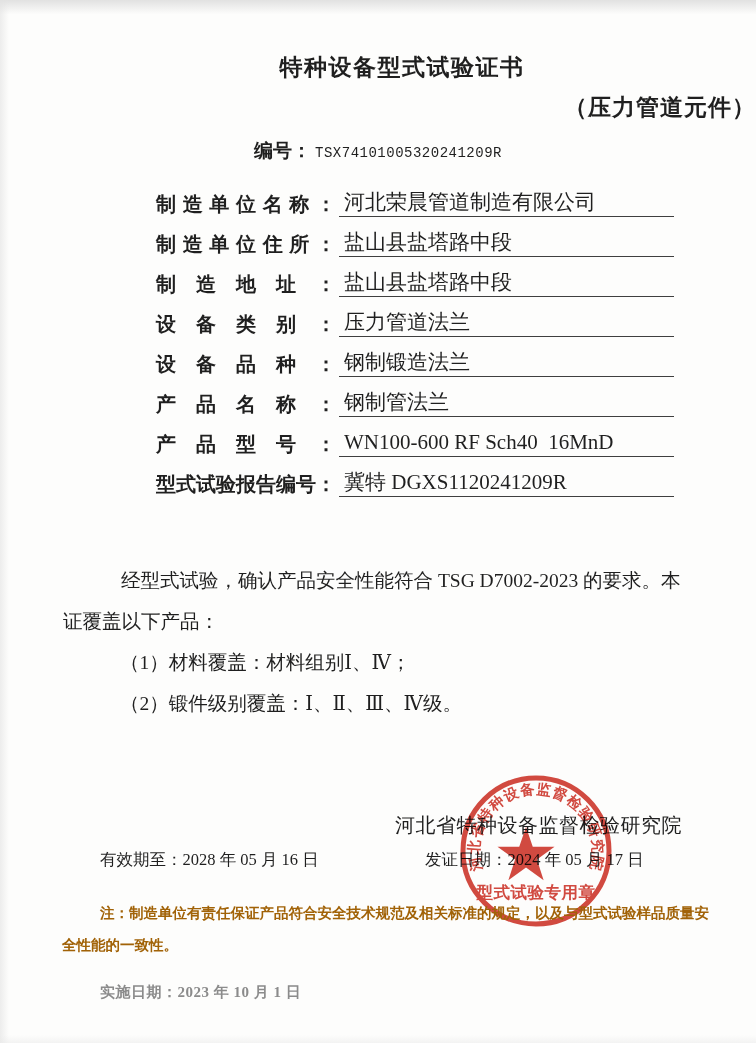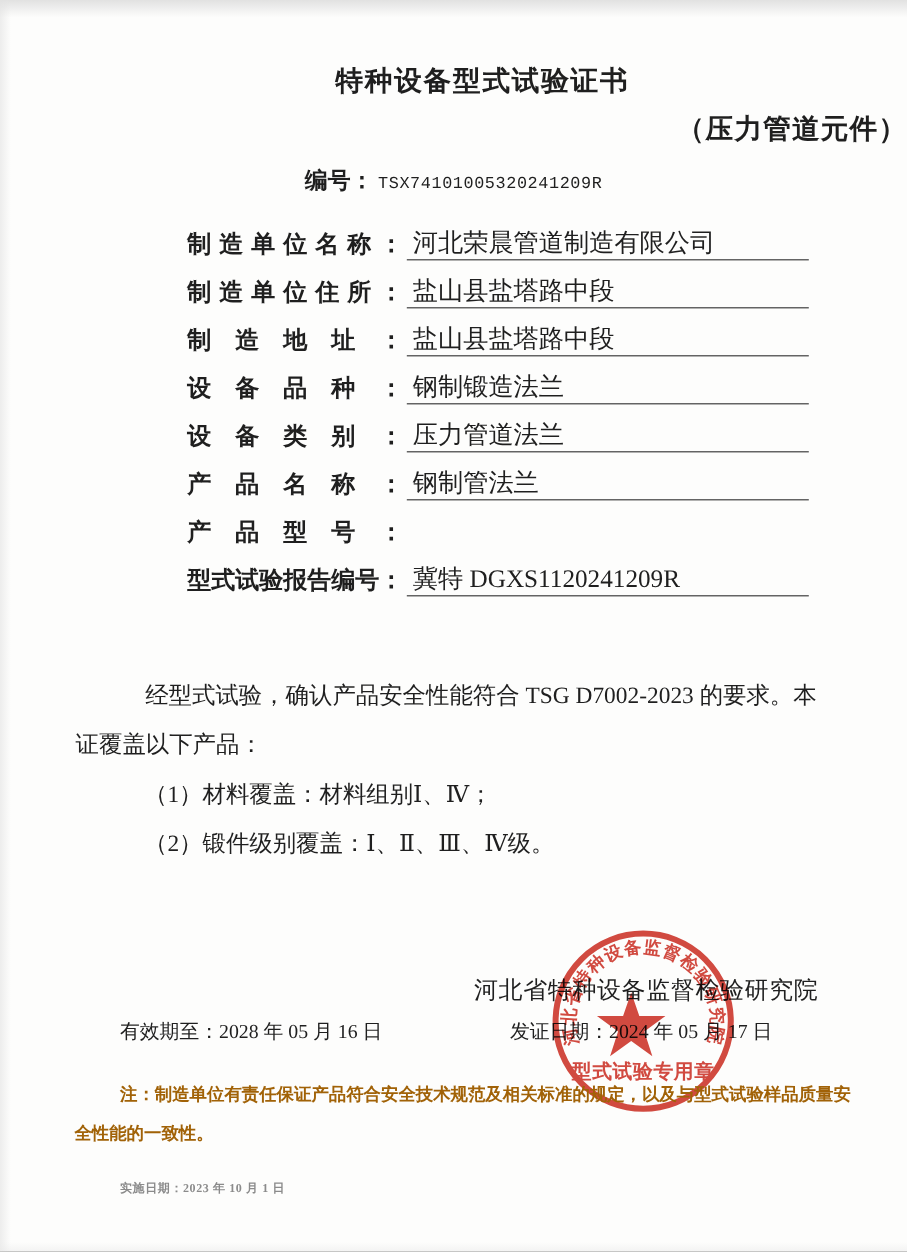--- a/index.html
+++ b/index.html
@@ -39,21 +39,21 @@
     font-size:19.5px;line-height:41px;}
   .statement{margin:0;text-indent:58px;}
   .cov-item{margin:0;padding-left:57px;}
 
   .issuer{position:absolute;left:395px;top:812px;font-size:20px;letter-spacing:.5px;}
   .valid-until{position:absolute;left:100px;top:849px;font-size:16.5px;}
   .issue-date{position:absolute;left:425px;top:849px;font-size:16.5px;}
 
   .note{position:absolute;left:62px;top:897px;width:648px;
     font-size:14.5px;font-weight:600;line-height:32px;text-indent:38px;color:#a16207;}
-  .impl-date{position:absolute;left:100px;top:983px;font-size:10px;
+  .impl-date{position:absolute;left:100px;top:983px;font-size:15px;
     font-weight:600;color:#8b8b8b;letter-spacing:.5px;}
 
   .stamp{position:absolute;left:450px;top:763px;width:172px;height:176px;
     mix-blend-mode:multiply;opacity:.92;}
   .stamp text{font-family:"Liberation Serif","DejaVu Serif",serif;font-weight:bold;}
 </style>
 </head>
 <body>
 
 <div class="page">
@@ -75,33 +75,34 @@
     </div>
     <div class="f-row">
       <span class="f-label">制造单位住所：</span>
       <span class="f-value">盐山县盐塔路中段</span>
     </div>
     <div class="f-row">
       <span class="f-label">制造地址：</span>
       <span class="f-value">盐山县盐塔路中段</span>
     </div>
     <div class="f-row">
+      <span class="f-label">设备类别：</span>
+      <span class="f-value">压力管道法兰</span>
+    </div>
+    <div class="f-row">
       <span class="f-label">设备品种：</span>
       <span class="f-value">钢制锻造法兰</span>
-    </div>
-    <div class="f-row">
-      <span class="f-label">设备类别：</span>
-      <span class="f-value">压力管道法兰</span>
     </div>
     <div class="f-row">
       <span class="f-label">产品名称：</span>
       <span class="f-value">钢制管法兰</span>
     </div>
     <div class="f-row">
       <span class="f-label">产品型号：</span>
+      <span class="f-value">WN100-600 RF Sch40  16MnD</span>
     </div>
     <div class="f-row">
       <span class="f-label">型式试验报告编号：</span>
       <span class="f-value">冀特 DGXS1120241209R</span>
     </div>
   </div>
 
   <div class="bodytext">
     <p class="statement">经型式试验，确认产品安全性能符合 TSG D7002-2023 的要求。本证覆盖以下产品：</p>
     <p class="cov-item">（1）材料覆盖：材料组别Ⅰ、Ⅳ；</p>

